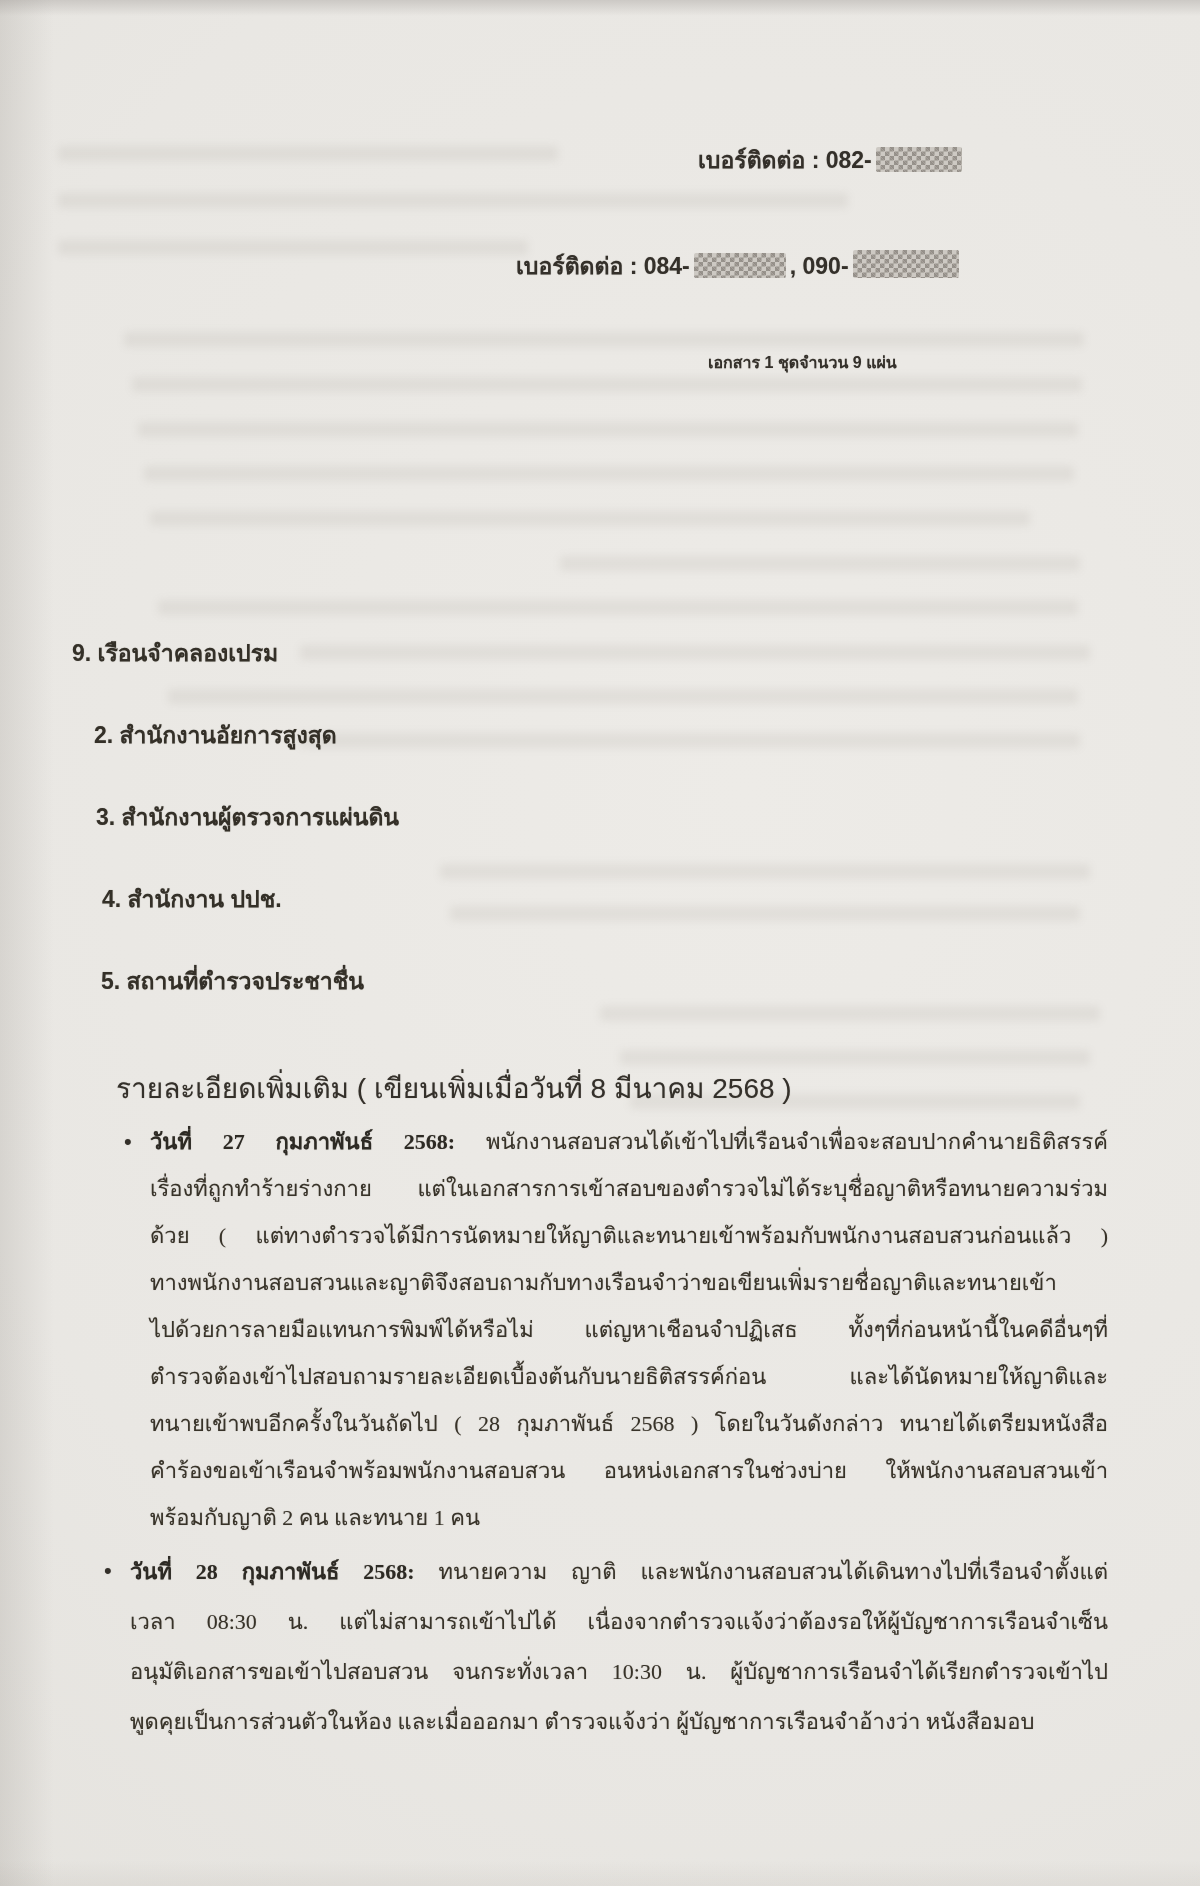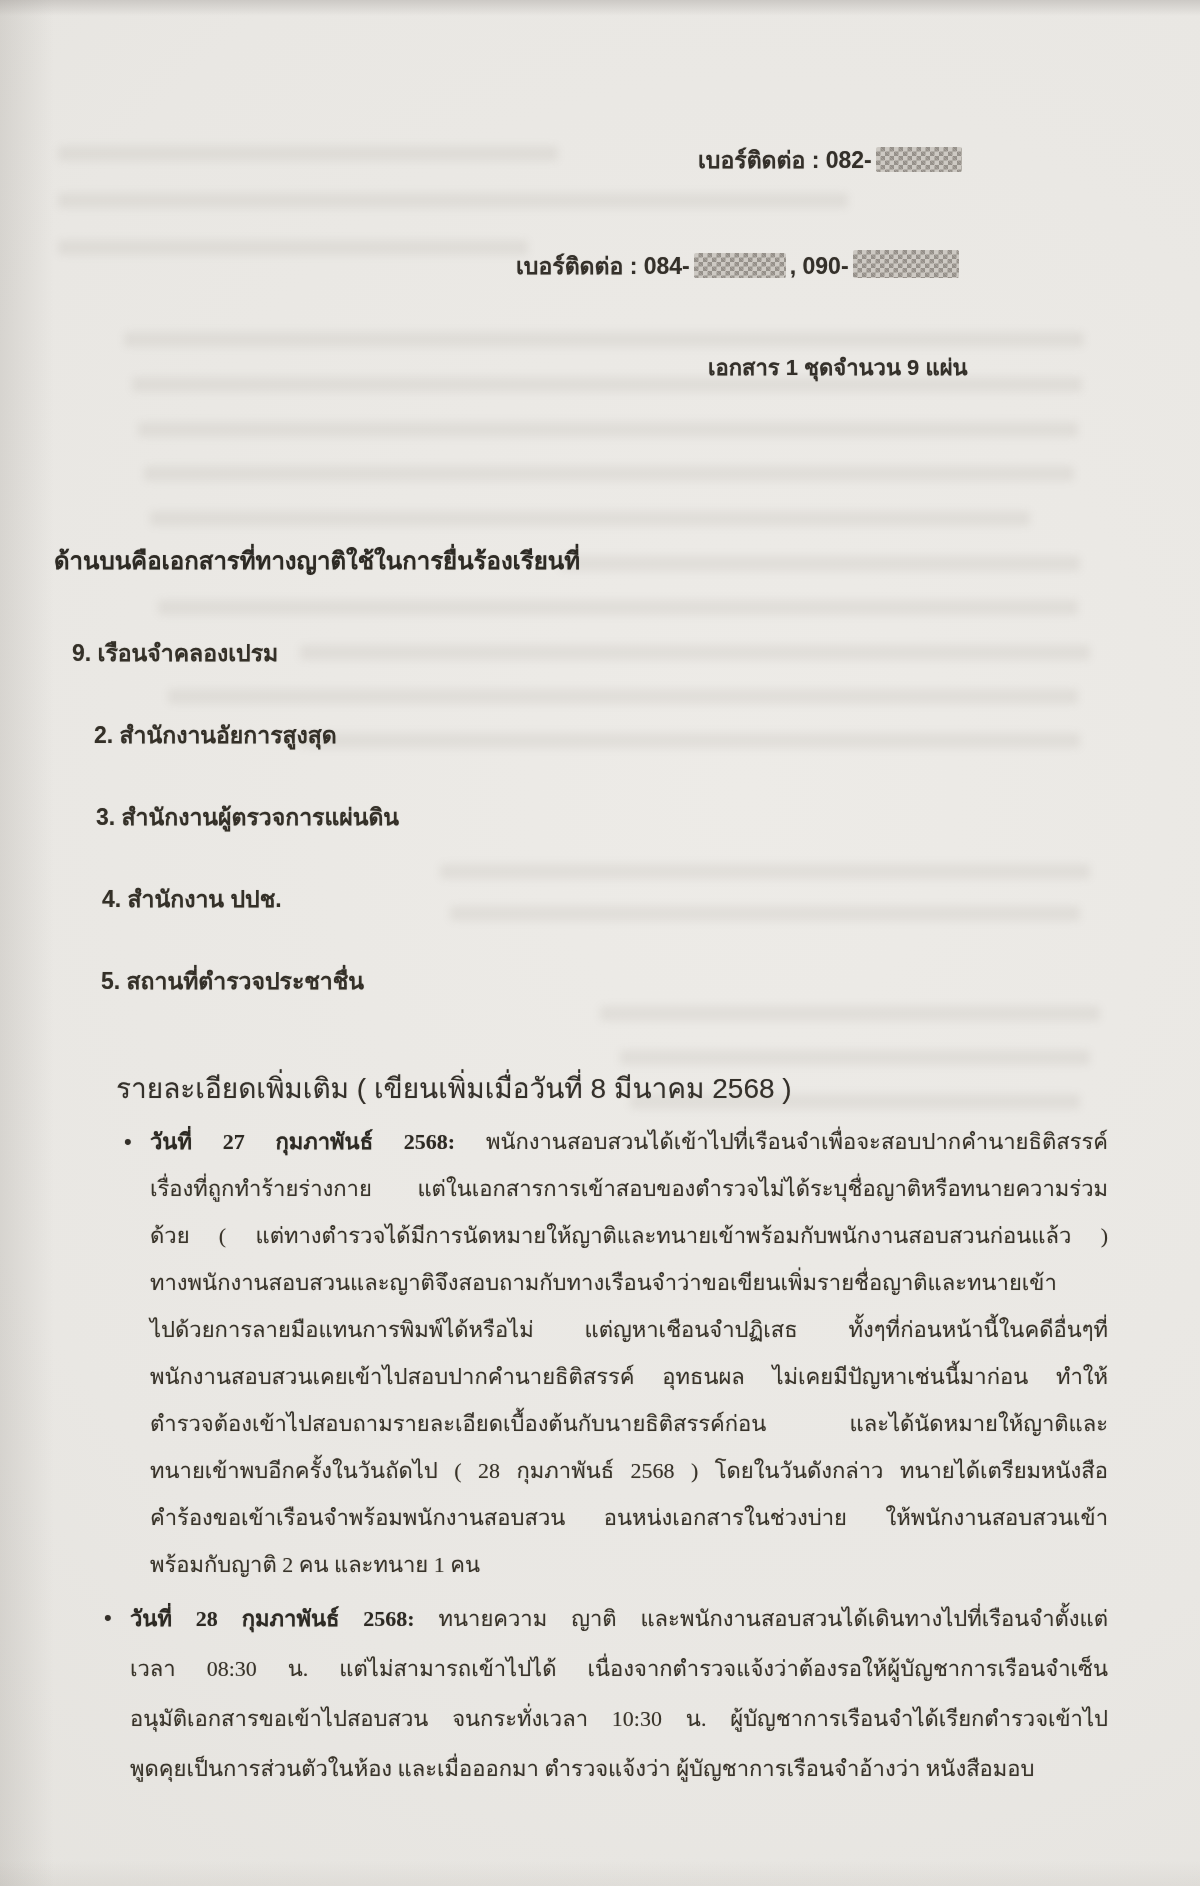--- a/index.html
+++ b/index.html
@@ -47,21 +47,21 @@
       linear-gradient(45deg, rgba(108,102,95,.55) 25%, transparent 25%, transparent 75%, rgba(108,102,95,.55) 75%);
     background-size:9px 9px;background-position:0 0,4.5px 4.5px;
     filter:blur(.7px);
   }
   .r1{width:86px;}
   .r2{width:92px;}
   .r3{width:106px;height:28px;}
 
   .line1{position:absolute;left:698px;top:142px;font-size:23px;font-weight:700;white-space:nowrap;}
   .line2{position:absolute;left:516px;top:248px;font-size:23px;font-weight:700;white-space:nowrap;}
-  .doc-count{position:absolute;left:708px;top:350px;font-size:22px;font-weight:700;white-space:nowrap;}
+  .doc-count{position:absolute;left:708px;top:350px;font-size:16px;font-weight:700;white-space:nowrap;}
   .heading{position:absolute;left:54px;top:541px;font-size:24px;font-weight:700;color:#2d2a24;white-space:nowrap;}
 
   .agencies{position:absolute;left:72px;top:636px;font-size:23px;font-weight:700;color:#343028;}
   .agency-item{line-height:34px;margin-bottom:48px;white-space:nowrap;}
   .agency-item:nth-child(2){margin-left:22px;}
   .agency-item:nth-child(3){margin-left:24px;}
   .agency-item:nth-child(4){margin-left:30px;}
   .agency-item:nth-child(5){margin-left:29px;}
 
   .details-heading{position:absolute;left:116px;top:1066px;font-size:28px;font-weight:500;white-space:nowrap;}
@@ -107,42 +107,40 @@
   <div class="line1">
     <span>เบอร์ติดต่อ : 082-</span><span class="redact r1"></span>
   </div>
 
   <div class="line2">
     <span>เบอร์ติดต่อ : 084-</span><span class="redact r2"></span><span>, 090-</span><span class="redact r3"></span>
   </div>
 
   <div class="doc-count">เอกสาร 1 ชุดจำนวน 9 แผ่น</div>
 
-  <div class="heading">ด้านบนคือเอกสารที่ทางญาติใช้ในการยื่นร้องเรียนที่</div>
 
   <div class="agencies">
       <div class="agency-item">9. เรือนจำคลองเปรม</div>
       <div class="agency-item">2. สำนักงานอัยการสูงสุด</div>
       <div class="agency-item">3. สำนักงานผู้ตรวจการแผ่นดิน</div>
       <div class="agency-item">4. สำนักงาน ปปช.</div>
       <div class="agency-item">5. สถานที่ตำรวจประชาชื่น</div>
     </div>
 
   <div class="details-heading">รายละเอียดเพิ่มเติม ( เขียนเพิ่มเมื่อวันที่ 8 มีนาคม 2568 )</div>
 
   <div class="bullets">
       <div class="bullet-item">
         <span class="bullet-dot">•</span>
         <div class="bullet-body">
           <div class="bline"><span class="lead">วันที่ 27 กุมภาพันธ์ 2568: </span>พนักงานสอบสวนได้เข้าไปที่เรือนจำเพื่อจะสอบปากคำนายธิติสรรค์</div>
           <div class="bline">เรื่องที่ถูกทำร้ายร่างกาย แต่ในเอกสารการเข้าสอบของตำรวจไม่ได้ระบุชื่อญาติหรือทนายความร่วม</div>
           <div class="bline">ด้วย ( แต่ทางตำรวจได้มีการนัดหมายให้ญาติและทนายเข้าพร้อมกับพนักงานสอบสวนก่อนแล้ว )</div>
           <div class="bline">ทางพนักงานสอบสวนและญาติจึงสอบถามกับทางเรือนจำว่าขอเขียนเพิ่มรายชื่อญาติและทนายเข้า</div>
           <div class="bline">ไปด้วยการลายมือแทนการพิมพ์ได้หรือไม่ แต่ญหาเชือนจำปฏิเสธ ทั้งๆที่ก่อนหน้านี้ในคดีอื่นๆที่</div>
-          <div class="bline">พนักงานสอบสวนเคยเข้าไปสอบปากคำนายธิติสรรค์ อุทธนผล ไม่เคยมีปัญหาเช่นนี้มาก่อน ทำให้</div>
           <div class="bline">ตำรวจต้องเข้าไปสอบถามรายละเอียดเบื้องต้นกับนายธิติสรรค์ก่อน และได้นัดหมายให้ญาติและ</div>
           <div class="bline">ทนายเข้าพบอีกครั้งในวันถัดไป ( 28 กุมภาพันธ์ 2568 ) โดยในวันดังกล่าว ทนายได้เตรียมหนังสือ</div>
           <div class="bline">คำร้องขอเข้าเรือนจำพร้อมพนักงานสอบสวน อนหน่งเอกสารในช่วงบ่าย ให้พนักงานสอบสวนเข้า</div>
           <div class="bline">พร้อมกับญาติ 2 คน และทนาย 1 คน</div>
         </div>
       </div>
       <div class="bullet-item">
         <span class="bullet-dot">•</span>
         <div class="bullet-body">
           <div class="bline"><span class="lead">วันที่ 28 กุมภาพันธ์ 2568: </span>ทนายความ ญาติ และพนักงานสอบสวนได้เดินทางไปที่เรือนจำตั้งแต่</div>

